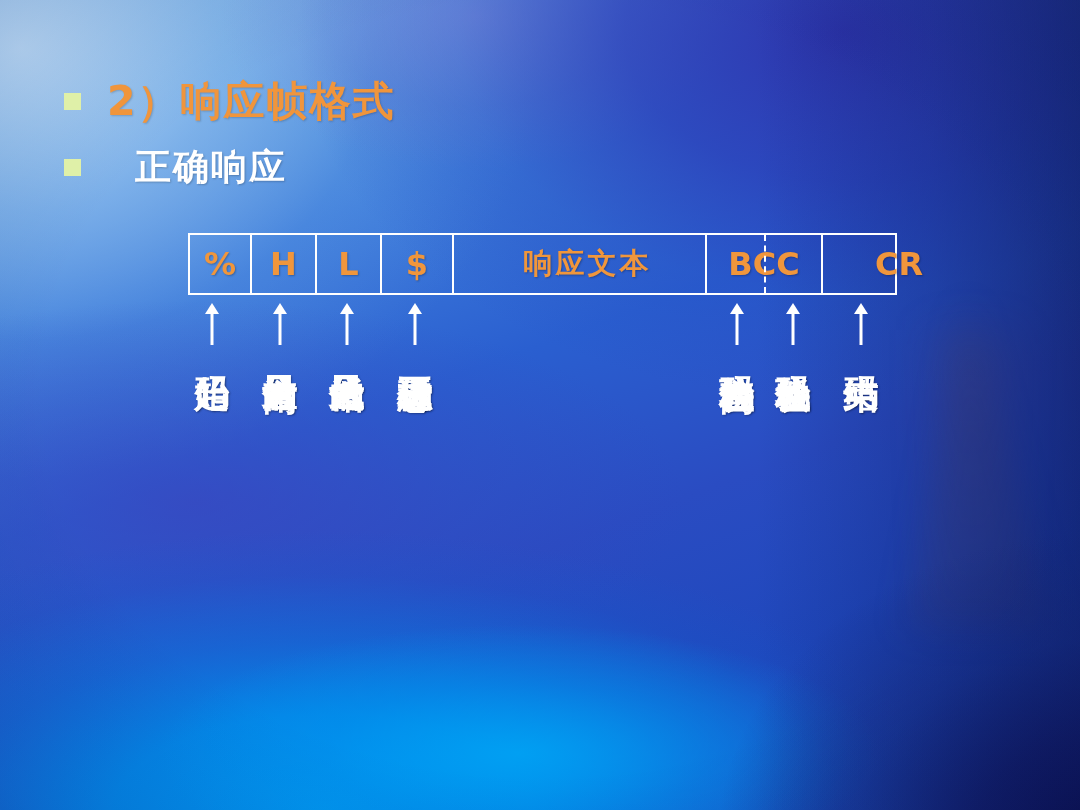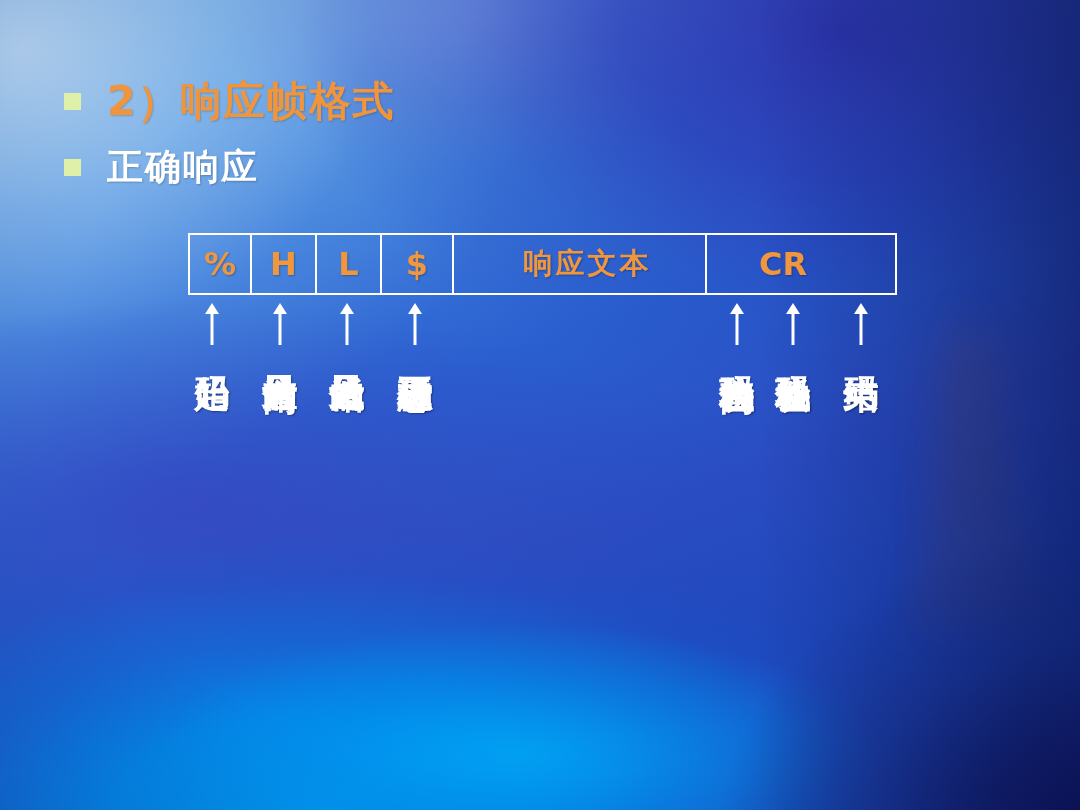--- a/index.html
+++ b/index.html
@@ -147,20 +147,21 @@
     top: 74px;
   }
   #row-title .bullet-text {
     font-size: 41px;
     color: #f0953c;
     text-shadow: 1px 1px 2px rgba(0,0,0,0.18);
   }
   #row-sub {
     left: 64px;
     top: 143px;
+    gap: 28px;
   }
   #row-sub .bullet-text {
     font-size: 36px;
     color: #ffffff;
     text-shadow: 1px 1px 2px rgba(0,0,0,0.22);
   }
 
   
   #frame-table {
     position: absolute;
@@ -279,20 +280,24 @@
       </div>
       <div class="cell" style="width: 65px; flex: 0 0 65px;">
         <span>L</span>
       </div>
       <div class="cell" style="width: 72px; flex: 0 0 72px;">
         <span>$</span>
       </div>
       <div class="cell cjk" style="width: 253px; flex: 0 0 253px; padding-left: 16px;">
         <span>响应文本</span>
       </div>
+      <div class="cell" style="width: 116px; flex: 0 0 116px;">
+        <span>BCC</span>
+        <span class="dash-split"></span>
+      </div>
       <div class="cell" style="width: 72px; flex: 0 0 72px; margin-left: 40px;">
         <span>CR</span>
       </div>
     </div>
 
   <div id="callout-layer">
       <div class="callout" style="left: 192px; top: 303px;">
         <div class="arrow" style="height: 42px;">
           <span class="shaft"></span>
           <span class="head"></span>

